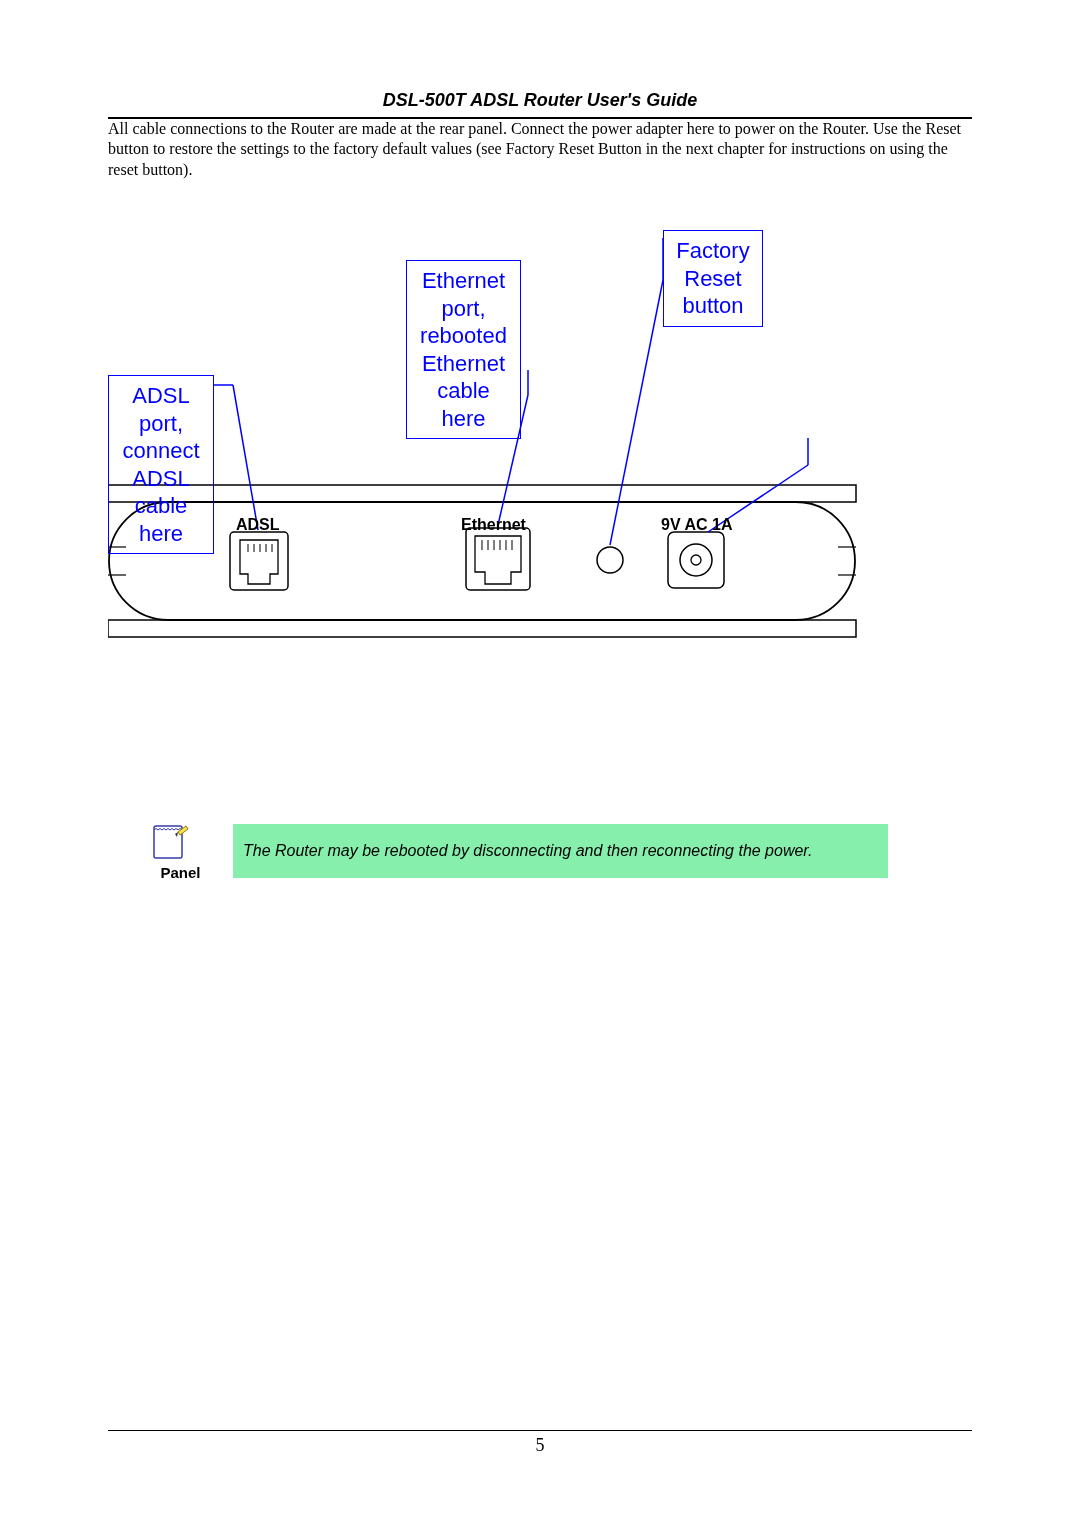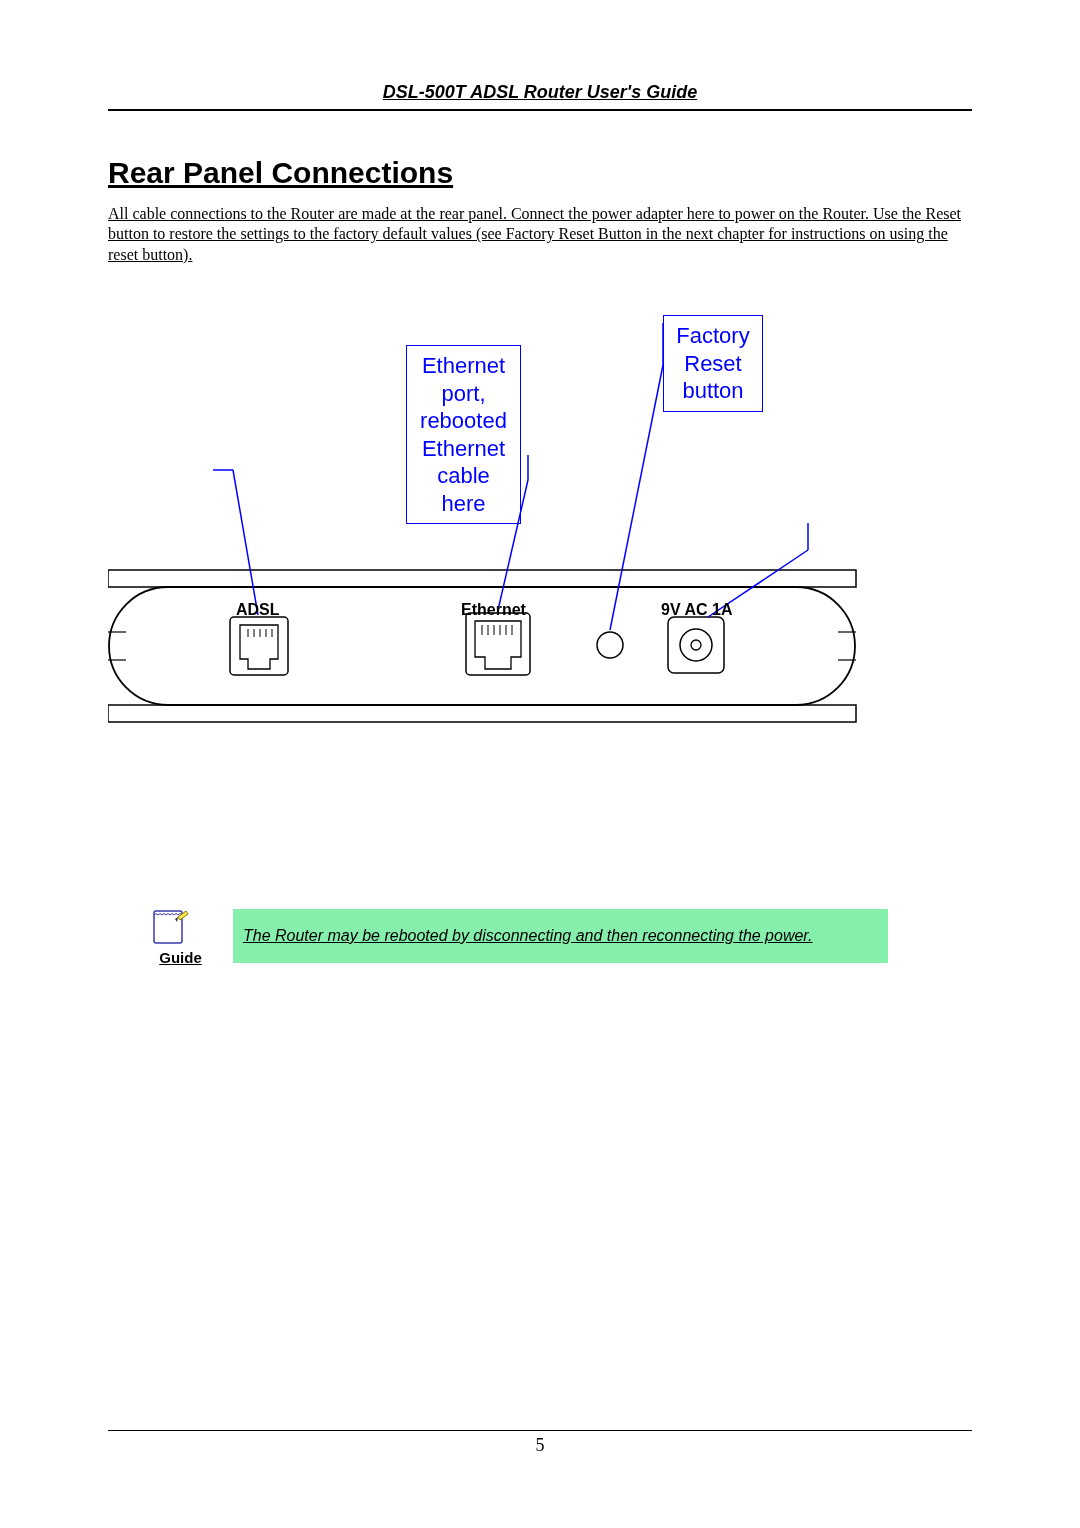--- a/index.html
+++ b/index.html
@@ -8,23 +8,22 @@
     background: #ffffff;
     font-family: "Times New Roman", Times, serif;
     color: #000;
     width: 1080px;
     height: 1528px;
     position: relative;
   }
   .page {
     position: absolute;
     left: 108px;
-    top: 82px;
+    top: 90px;
     width: 864px;
-    text-decoration: underline;
   }
   .header-title {
     text-align: center;
     font-family: Arial, Helvetica, sans-serif;
     font-weight: bold;
     font-style: italic;
     font-size: 18px;
     padding-bottom: 6px;
     border-bottom: 2px solid #000;
   }
@@ -102,21 +101,20 @@
   }
   svg { display: block; }
 </style>
 </head>
 <body>
 
 <div class="page">
 
   <div class="header-title">DSL-500T ADSL Router User's Guide</div>
 
-  <div class="section-title">Rear Panel Connections</div>
 
   <div class="body-text">All cable connections to the Router are made at the rear panel. Connect the power adapter here to power on the Router. Use the Reset button to restore the settings to the factory default values (see Factory Reset Button in the next chapter for instructions on using the reset button).</div>
 
   <div class="diagram">
 
     <svg width="864" height="500" style="position:absolute;left:0;top:0;">
 
       <rect x="0" y="265" width="748" height="17" fill="none" stroke="#000" stroke-width="1.5"></rect>
       <rect x="0" y="400" width="748" height="17" fill="none" stroke="#000" stroke-width="1.5"></rect>
 
@@ -162,37 +160,38 @@
       <line x1="420" y1="150" x2="420" y2="175" stroke="#0000ff" stroke-width="1.5"></line>
       <line x1="420" y1="175" x2="390" y2="305" stroke="#0000ff" stroke-width="1.5"></line>
 
       <line x1="555" y1="18" x2="555" y2="60" stroke="#0000ff" stroke-width="1.5"></line>
       <line x1="555" y1="60" x2="502" y2="325" stroke="#0000ff" stroke-width="1.5"></line>
 
       <line x1="700" y1="218" x2="700" y2="245" stroke="#0000ff" stroke-width="1.5"></line>
       <line x1="700" y1="245" x2="600" y2="312" stroke="#0000ff" stroke-width="1.5"></line>
     </svg>
 
+    <div class="callout" style="left:0px; top:155px; width:106px;">ADSL port, connect ADSL cable here</div>
     <div class="callout" style="left:298px; top:40px; width:115px;">Ethernet port, rebooted Ethernet cable here</div>
     <div class="callout" style="left:555px; top:10px; width:100px;">Factory Reset button</div>
 
     <div class="port-label" style="left:128px; top:296px;">ADSL</div>
     <div class="port-label" style="left:353px; top:296px;">Ethernet</div>
     <div class="port-label" style="left:553px; top:296px;">9V AC 1A</div>
   </div>
 
   <div class="note-row">
     <div class="note-icon-col">
       <svg width="42" height="42" viewBox="0 0 42 42">
         <rect x="6" y="6" width="28" height="32" rx="2" fill="#fff" stroke="#3a3aaa" stroke-width="1.5"></rect>
         <path d="M6 10 q2 -3 4 0 q2 -3 4 0 q2 -3 4 0 q2 -3 4 0 q2 -3 4 0 q2 -3 4 0 q2 -3 4 0" fill="none" stroke="#3a3aaa" stroke-width="1"></path>
         <path d="M30 12 l8 -6 l2 3 l-8 6 z" fill="#ffe34d" stroke="#8a7a00" stroke-width="1"></path>
         <path d="M30 12 l-3 2 l2 3 z" fill="#333"></path>
       </svg>
-      <div class="note-label">Guide</div>
+      <div class="note-label">Panel</div>
     </div>
     <div class="note-text">The Router may be rebooted by disconnecting and then reconnecting the power.</div>
   </div>
 
 </div>
 
 <div class="footer">
   <span>5</span>
 </div>
 

